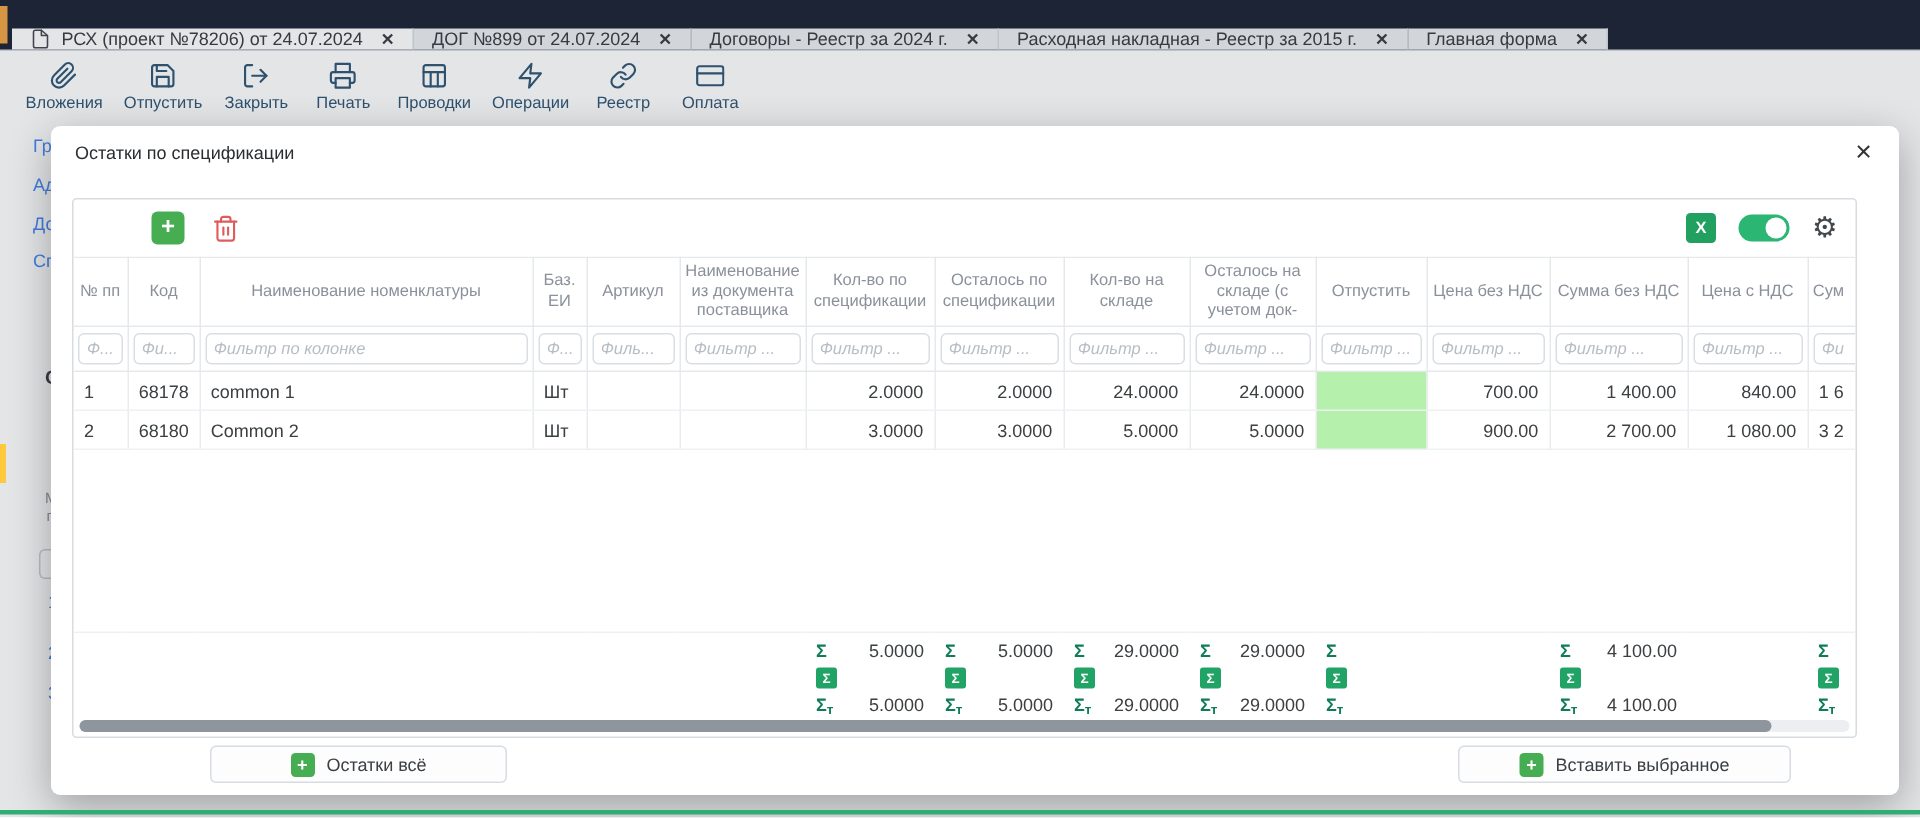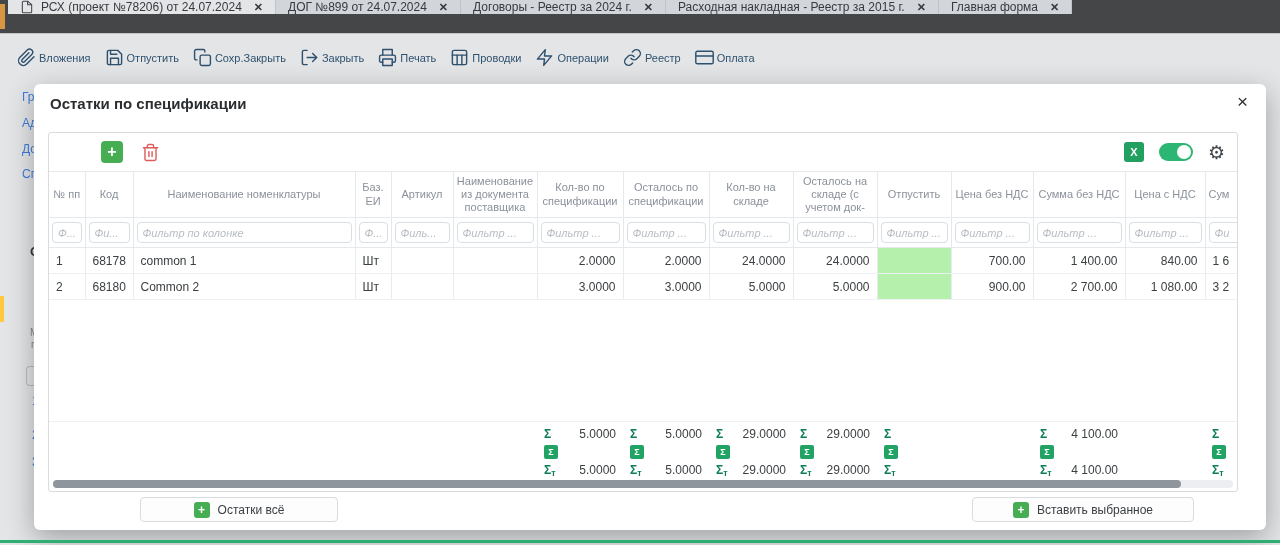--- a/index.html
+++ b/index.html
@@ -2,47 +2,47 @@
 <html><head>
 <meta charset="utf-8">
 <style>
   *{margin:0;padding:0;box-sizing:border-box}
   html,body{width:1280px;height:545px}
   body{position:relative;overflow:hidden;background:#fff;font-family:"Liberation Sans",sans-serif;color:#3c4043}
   .icon{display:inline-block;line-height:0}
   .icon svg{width:100%;height:100%;display:block}
 
   
-  .tab-bar{position:absolute;top:0;left:0;width:1280px;height:34px;background:#404040;border-bottom:1px solid #d3d8de;display:flex;align-items:flex-start;padding-left:8px;z-index:1}
+  .tab-bar{position:absolute;top:0;left:0;width:1280px;height:34px;background:#0f172a;border-bottom:1px solid #d3d8de;display:flex;align-items:flex-end;padding-left:8px;z-index:1}
   .tab{display:flex;align-items:center;gap:7px;padding:0 12px;border-right:1px solid #d3d8de;font-size:12px;color:#2e3338;background:#eaecf0;cursor:pointer;white-space:nowrap}
   .tab.active{background:#fff}
   .tab-ic{width:14px;height:14px;color:#3a3f44}
   .tab-close{font-size:11px;font-weight:700;color:#2e3338;margin-left:5px;cursor:pointer}
   .corner-orange{position:absolute;left:0;top:4px;width:5px;height:25px;background:#f0a13c;z-index:2}
 
   
   .main-toolbar{position:absolute;top:34px;left:0;width:1280px;height:47px;background:#fff;display:flex;align-items:center;padding-left:10px;z-index:1}
-  .tool-item{display:flex;flex-direction:row;align-items:center;gap:3px;min-width:58px;padding:0 7px;color:#254e6e;cursor:pointer}
+  .tool-item{display:flex;flex-direction:column;align-items:center;gap:3px;min-width:58px;padding:0 7px;color:#254e6e;cursor:pointer}
   .tool-ic{width:19px;height:19px}
   .tool-label{font-size:11px;white-space:nowrap}
   .tool-item-clipped{position:absolute;left:1254px;top:5px;display:flex;flex-direction:column;align-items:center;gap:3px;color:#254e6e;cursor:pointer}
   .refresh-ic{width:18px;height:18px}
 
   
   .bg-frag{position:absolute;font-size:12px;color:#3b82f6;z-index:1}
   .bg-frag.bold{font-weight:700;font-size:13px;color:#2f3338}
   .bg-frag.tiny{font-size:10px;color:#8b919b}
   .bg-input-frag{position:absolute;left:26px;top:366px;width:9px;height:20px;border:1px solid #c9ced4;border-right:none;border-radius:4px 0 0 4px;background:#fff;z-index:1}
   .left-sliver{position:absolute;left:0;top:296px;width:4px;height:26px;background:#ffc83d;z-index:6}
   .bottom-line{position:absolute;left:0;bottom:2px;width:1280px;height:3px;background:#2fae74;z-index:20}
 
   
   .overlay{position:absolute;inset:0;background:rgba(95,102,110,.17);z-index:5}
   .modal{position:absolute;left:34px;top:84px;width:1232px;height:446px;background:#fff;border-radius:6px;box-shadow:0 8px 28px rgba(0,0,0,.3);z-index:10}
-  .modal-title{position:absolute;left:16px;top:11px;font-size:15px;font-weight:700;color:#2b2e31}
+  .modal-title{position:absolute;left:16px;top:11px;font-size:12px;font-weight:400;color:#2b2e31}
   .modal-close{position:absolute;right:18px;top:8px;font-size:19px;color:#333;cursor:pointer;line-height:1}
 
   
   .panel{position:absolute;left:14px;top:48px;width:1190px;height:360px;border:1px solid #d7dce1;border-radius:3px;background:#fff;overflow:hidden}
   .panel-toolbar{height:38px;display:flex;align-items:center;padding:0 12px 0 52px}
   .btn-add{width:22px;height:22px;background:#47ad53;border-radius:4px;color:#fff;font-size:16px;font-weight:700;display:flex;align-items:center;justify-content:center;cursor:pointer}
   .btn-trash{margin-left:18px;width:19px;height:19px;color:#e05c5c;cursor:pointer}
   .panel-toolbar-right{margin-left:auto;display:flex;align-items:center;gap:15px}
   .excel-btn{width:20px;height:20px;background:#21a05f;border-radius:3px;color:#fff;font-weight:700;font-size:11px;display:flex;align-items:center;justify-content:center;cursor:pointer}
   .toggle{width:34px;height:18px;border-radius:9px;background:#2bb673;position:relative;cursor:pointer}
@@ -124,29 +124,20 @@
       </div>
       <div class="tool-item">
         <span class="icon tool-ic">
           <svg viewBox="0 0 24 24" fill="none" stroke="currentColor" stroke-width="1.8" stroke-linecap="round" stroke-linejoin="round">
             <path d="M19 21H5a2 2 0 0 1-2-2V5a2 2 0 0 1 2-2h11l5 5v11a2 2 0 0 1-2 2z"></path>
             <path d="M17 21v-8H7v8"></path>
             <path d="M7 3v5h8"></path>
           </svg>
         </span>
         <span class="tool-label">Отпустить</span>
-      </div>
-      <div class="tool-item">
-        <span class="icon tool-ic">
-          <svg viewBox="0 0 24 24" fill="none" stroke="currentColor" stroke-width="1.8" stroke-linecap="round" stroke-linejoin="round">
-            <rect x="9" y="9" width="13" height="13" rx="2"></rect>
-            <path d="M5 15H4a2 2 0 0 1-2-2V4a2 2 0 0 1 2-2h9a2 2 0 0 1 2 2v1"></path>
-          </svg>
-        </span>
-        <span class="tool-label">Сохр.Закрыть</span>
       </div>
       <div class="tool-item">
         <span class="icon tool-ic">
           <svg viewBox="0 0 24 24" fill="none" stroke="currentColor" stroke-width="1.8" stroke-linecap="round" stroke-linejoin="round">
             <path d="M9 21H5a2 2 0 0 1-2-2V5a2 2 0 0 1 2-2h4"></path>
             <path d="M16 17l5-5-5-5"></path>
             <path d="M21 12H9"></path>
           </svg>
         </span>
         <span class="tool-label">Закрыть</span>

